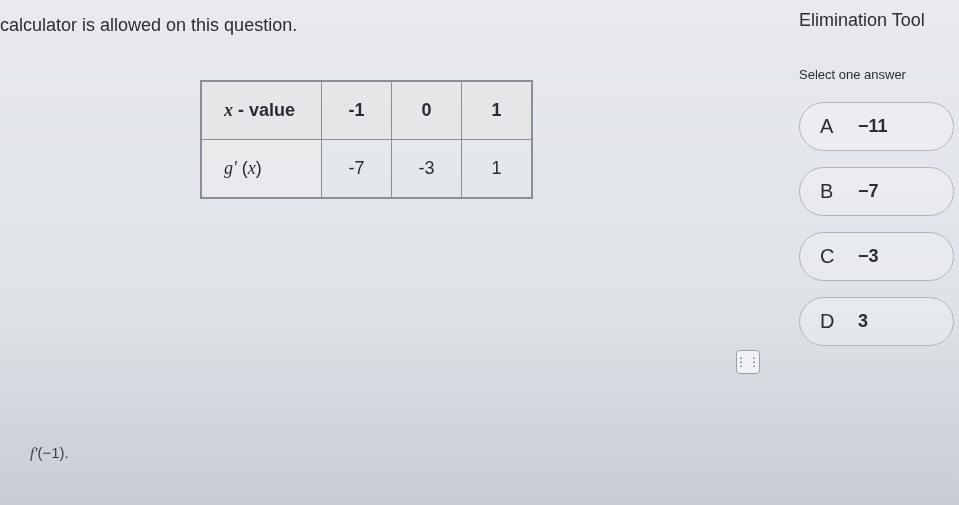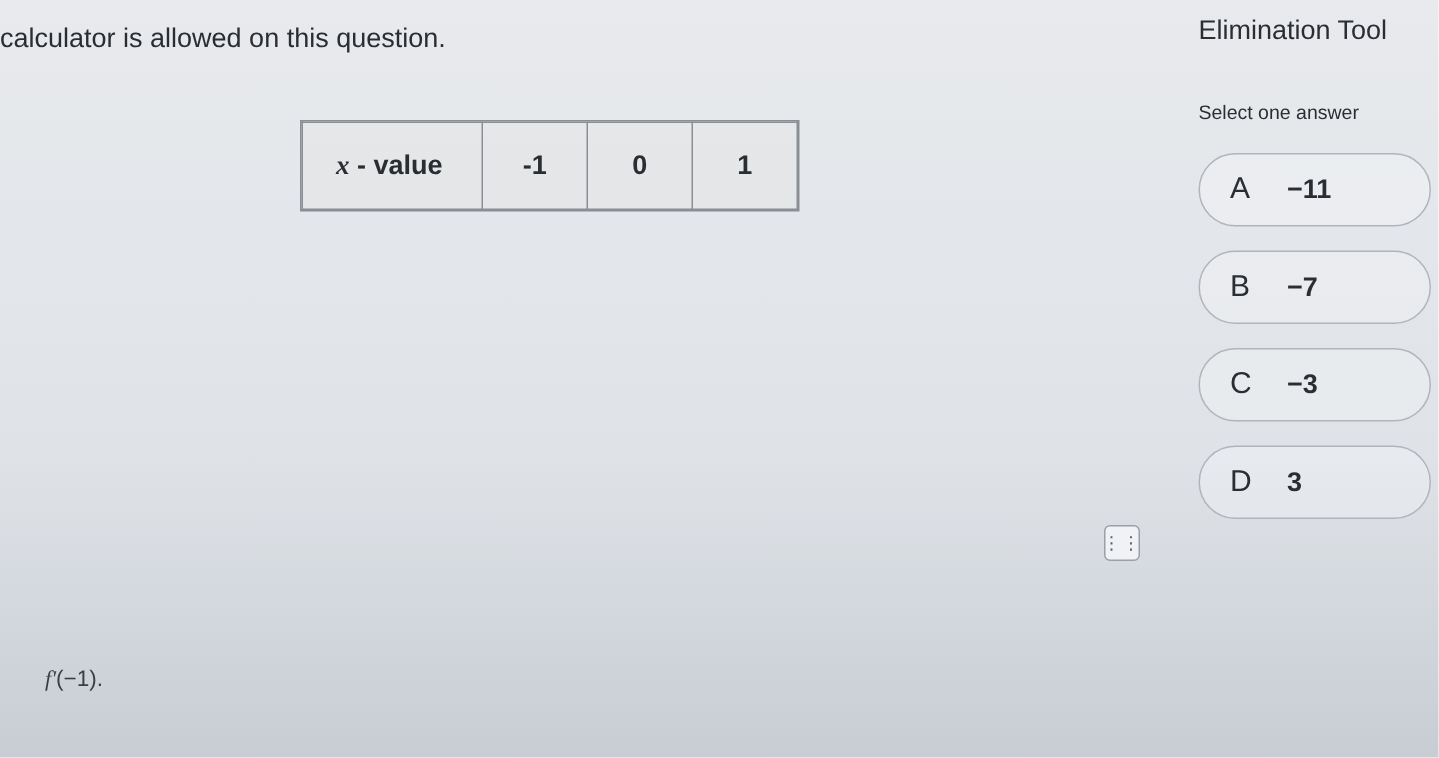--- a/index.html
+++ b/index.html
@@ -138,20 +138,26 @@
 
   <div class="table-wrap">
     <table>
       <tbody>
           <tr>
         <th><span class="ital">x</span> - value</th>
         <td>-1</td>
         <td>0</td>
         <td>1</td>
       </tr>
+      <tr>
+        <th><span class="ital">g'</span> (<span class="ital">x</span>)</th>
+        <td>-7</td>
+        <td>-3</td>
+        <td>1</td>
+      </tr>
     </tbody>
       </table>
   </div>
 
   <div class="drag-handle">⋮⋮</div>
 
   <div class="question-text">
     <div class="line3"><span class="ital">f'</span>(−1).</div>
   </div>
 </div>

